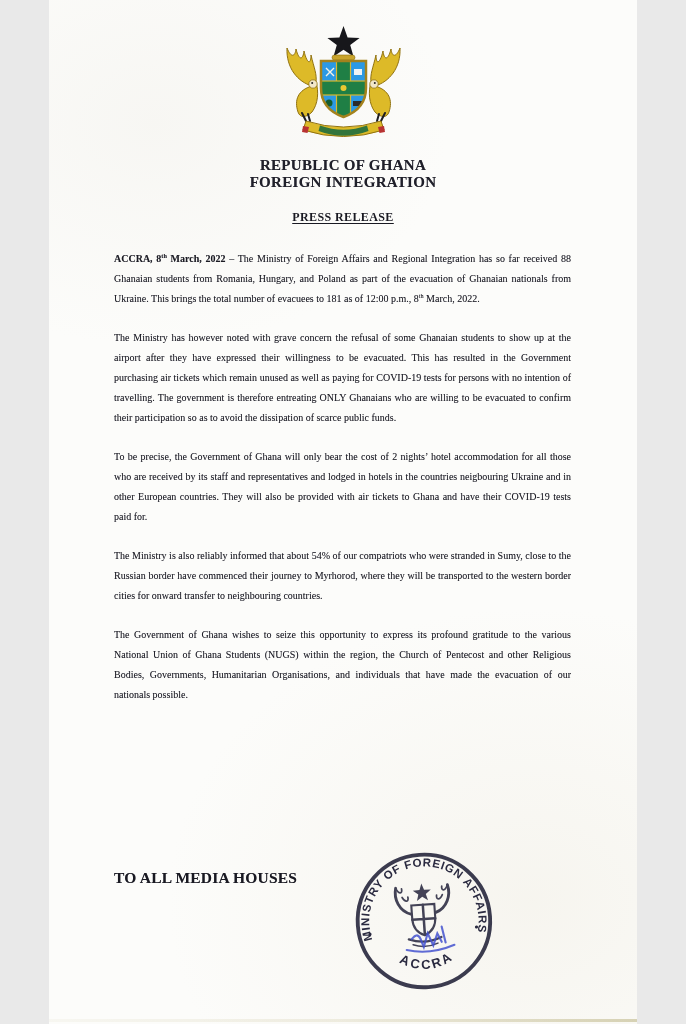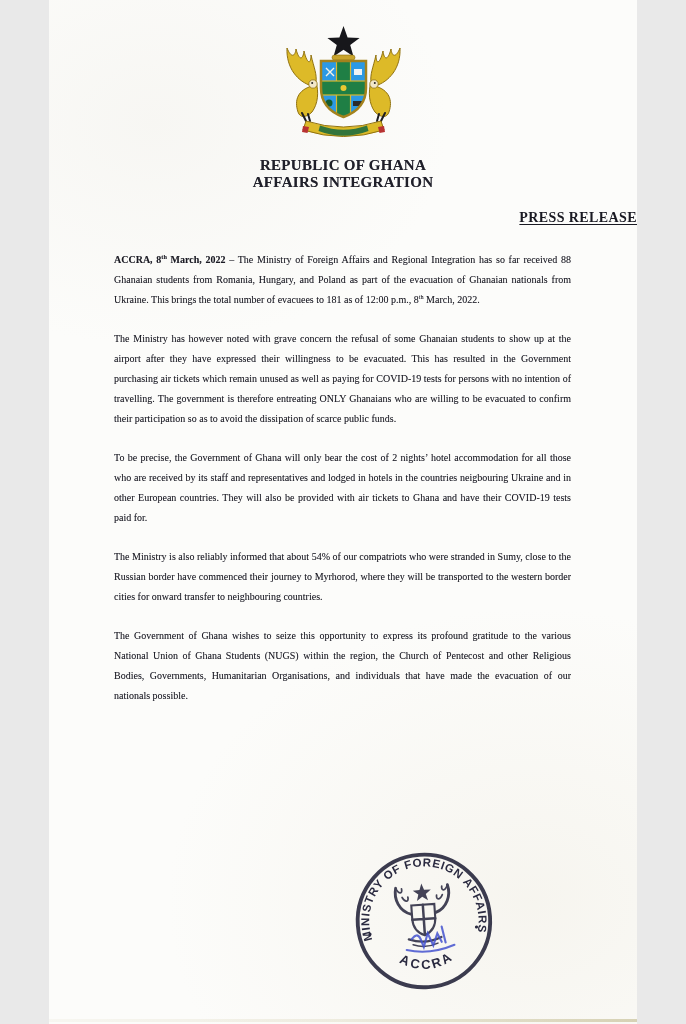--- a/index.html
+++ b/index.html
@@ -22,23 +22,23 @@
     text-align: center;
     font-size: 15px;
     line-height: 16.5px;
     letter-spacing: 0.3px;
     font-weight: 600;
     color: #20202a;
     text-shadow: 0 0 0.5px rgba(25,25,40,0.45);
   }
   .doc-title {
     margin-top: 20px;
-    text-align: right;
+    text-align: center;
     font-weight: bold;
-    font-size: 14px;
+    font-size: 12px;
     letter-spacing: 0.4px;
     text-decoration: underline;
     text-underline-offset: 2px;
     color: #191922;
   }
   .body-text { padding: 24px 66px 0 65px; }
   p.para {
     margin: 0 0 19px 0;
     text-align: justify;
     font-size: 10px;
@@ -127,35 +127,36 @@
         <path d="M 30 99 Q 67.5 111 105 99 L 108 108 Q 67.5 121 27 108 Z" fill="#ddba28" stroke="#91720f" stroke-width="1"></path>
         <path d="M 27 104 l 6 1 -1.5 6 -5.5 -1 Z" fill="#b83232"></path>
         <path d="M 108 104 l -6 1 1.5 6 5.5 -1 Z" fill="#b83232"></path>
         <path d="M 44 103.5 Q 67.5 112 91 103.5 l 1.5 5.5 Q 67.5 118.5 42.5 109 Z" fill="#1f6e3e" opacity="0.9"></path>
       </g>
     </svg>
   </div>
 
   <div class="letterhead">
     <div>REPUBLIC OF GHANA</div>
-    <div>AFFAIRS INTEGRATION</div>
+    <div>FOREIGN INTEGRATION</div>
   </div>
 
   <div class="doc-title">PRESS RELEASE</div>
 
   <div class="body-text">
     <p class="para">
       <span class="dateline-bold"><span>ACCRA, 8</span><sup>th</sup><span> March, 2022</span></span><span> – </span><span>The Ministry of Foreign Affairs and Regional Integration has so far received 88 Ghanaian students from Romania, Hungary, and Poland as part of the evacuation of Ghanaian nationals from Ukraine. This brings the total number of evacuees to 181 as of 12:00 p.m., 8</span><sup>th</sup><span> March, 2022.</span>
     </p>
     <p class="para">The Ministry has however noted with grave concern the refusal of some Ghanaian students to show up at the airport after they have expressed their willingness to be evacuated. This has resulted in the Government purchasing air tickets which remain unused as well as paying for COVID-19 tests for persons with no intention of travelling. The government is therefore entreating ONLY Ghanaians who are willing to be evacuated to confirm their participation so as to avoid the dissipation of scarce public funds.</p>
     <p class="para">To be precise, the Government of Ghana will only bear the cost of 2 nights’ hotel accommodation for all those who are received by its staff and representatives and lodged in hotels in the countries neigbouring Ukraine and in other European countries. They will also be provided with air tickets to Ghana and have their COVID-19 tests paid for.</p>
     <p class="para">The Ministry is also reliably informed that about 54% of our compatriots who were stranded in Sumy, close to the Russian border have commenced their journey to Myrhorod, where they will be transported to the western border cities for onward transfer to neighbouring countries.</p>
     <p class="para">The Government of Ghana wishes to seize this opportunity to express its profound gratitude to the various National Union of Ghana Students (NUGS) within the region, the Church of Pentecost and other Religious Bodies, Governments, Humanitarian Organisations, and individuals that have made the evacuation of our nationals possible.</p>
   </div>
 
+  <div class="recipient">TO ALL MEDIA HOUSES</div>
 
   <div class="stamp">
     <svg width="154" height="144" viewBox="0 0 160 150" aria-hidden="true">
       <circle cx="80" cy="76" r="69" fill="none" stroke="#2a2a40" stroke-width="4" opacity="0.92"></circle>
 
       <path id="stampTopArc" d="M 26.4 95.5 A 57 57 0 1 1 133.6 95.5" fill="none"></path>
       <text class="stamp-arc-text">
         <textPath href="#stampTopArc" startOffset="50%" text-anchor="middle">MINISTRY OF FOREIGN AFFAIRS</textPath>
       </text>
 

